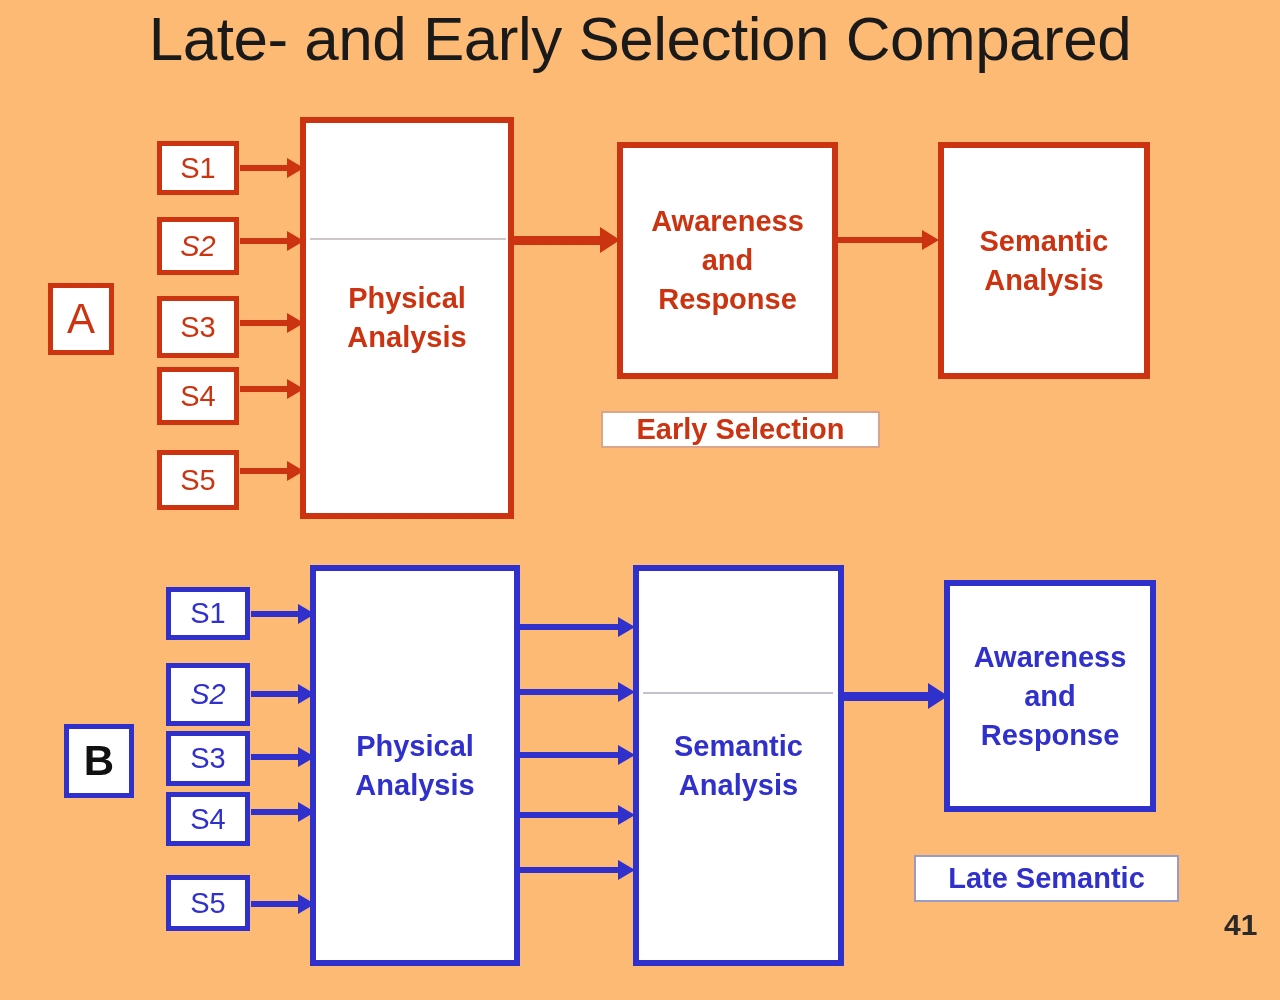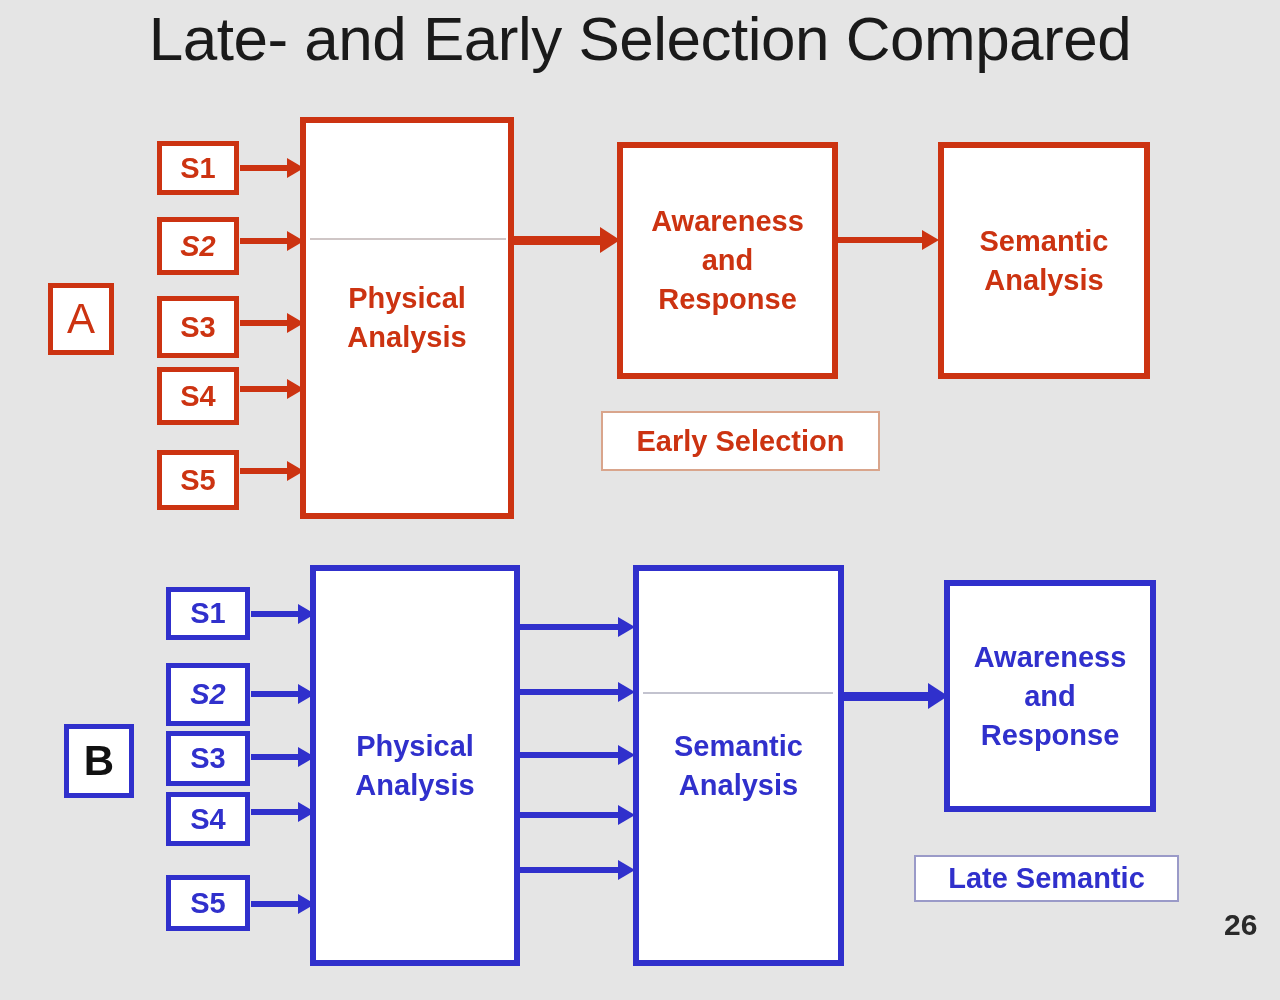--- a/index.html
+++ b/index.html
@@ -7,21 +7,21 @@
     padding: 0;
     background: #ffffff;
   }
   body {
     font-family: "Liberation Sans", sans-serif;
   }
   #slide {
     position: relative;
     width: 1280px;
     height: 1000px;
-    background: #e5e5e5;
+    background: #fdba74;
     overflow: hidden;
   }
 
   
   #slide-title {
     position: absolute;
     left: 0;
     top: 2px;
     width: 1280px;
     text-align: center;
@@ -64,21 +64,21 @@
     border: 6px solid #3030cc;
     color: #3030cc;
   }
   .blue-thin {
     border: 5px solid #3030cc;
     color: #3030cc;
   }
 
   .stim-label {
     font-size: 29px;
-    font-weight: bold;
+    font-weight: normal;
   }
   .stim-italic .box-label {
     font-style: italic;
   }
   .proc-label {
     font-size: 29px;
     font-weight: bold;
     line-height: 39px;
   }
 
@@ -228,21 +228,21 @@
   <div class="arrow arrow-red" style="left:836px; top:240px; width:106px;">
     <div class="shaft" style="width:89px;"></div>
     <div class="head" style="left:86px;"></div>
   </div>
 
   <div class="box red proc-label" style="left:938px; top:142px; width:212px; height:237px;">
     <span class="box-label">Semantic
 Analysis</span>
   </div>
 
-  <div class="caption-box" id="early-selection-caption" style="left:601px; top:411px; width:279px; height:60px;">
+  <div class="caption-box" id="early-selection-caption" style="left:601px; top:411px; width:279px; height:37px;">
     <span>Early Selection</span>
   </div>
 
   <div class="box blue-thin panel-letter" id="panel-b-letter" style="left:64px; top:724px; width:70px; height:74px;">
     <span class="box-label">B</span>
   </div>
 
   <div class="box blue-thin stim-label" style="left:166px; top:587px; width:84px; height:53px;">
     <span class="box-label">S1</span>
   </div>
@@ -320,15 +320,15 @@
   <div class="box blue proc-label" style="left:944px; top:580px; width:212px; height:232px;">
     <span class="box-label">Awareness
 and
 Response</span>
   </div>
 
   <div class="caption-box" id="late-selection-caption" style="left:914px; top:855px; width:265px; height:47px;">
     <span>Late Semantic</span>
   </div>
 
-  <div id="page-number" style="left:1224px; top:908px;">26</div>
+  <div id="page-number" style="left:1224px; top:908px;">41</div>
 
 </div>
 
 </body></html>

